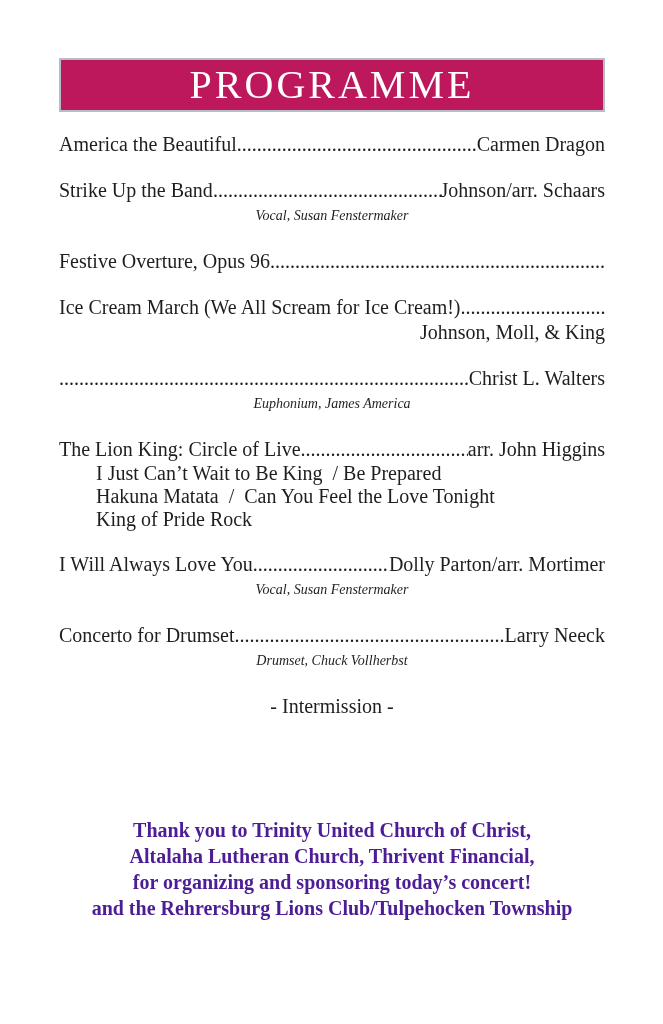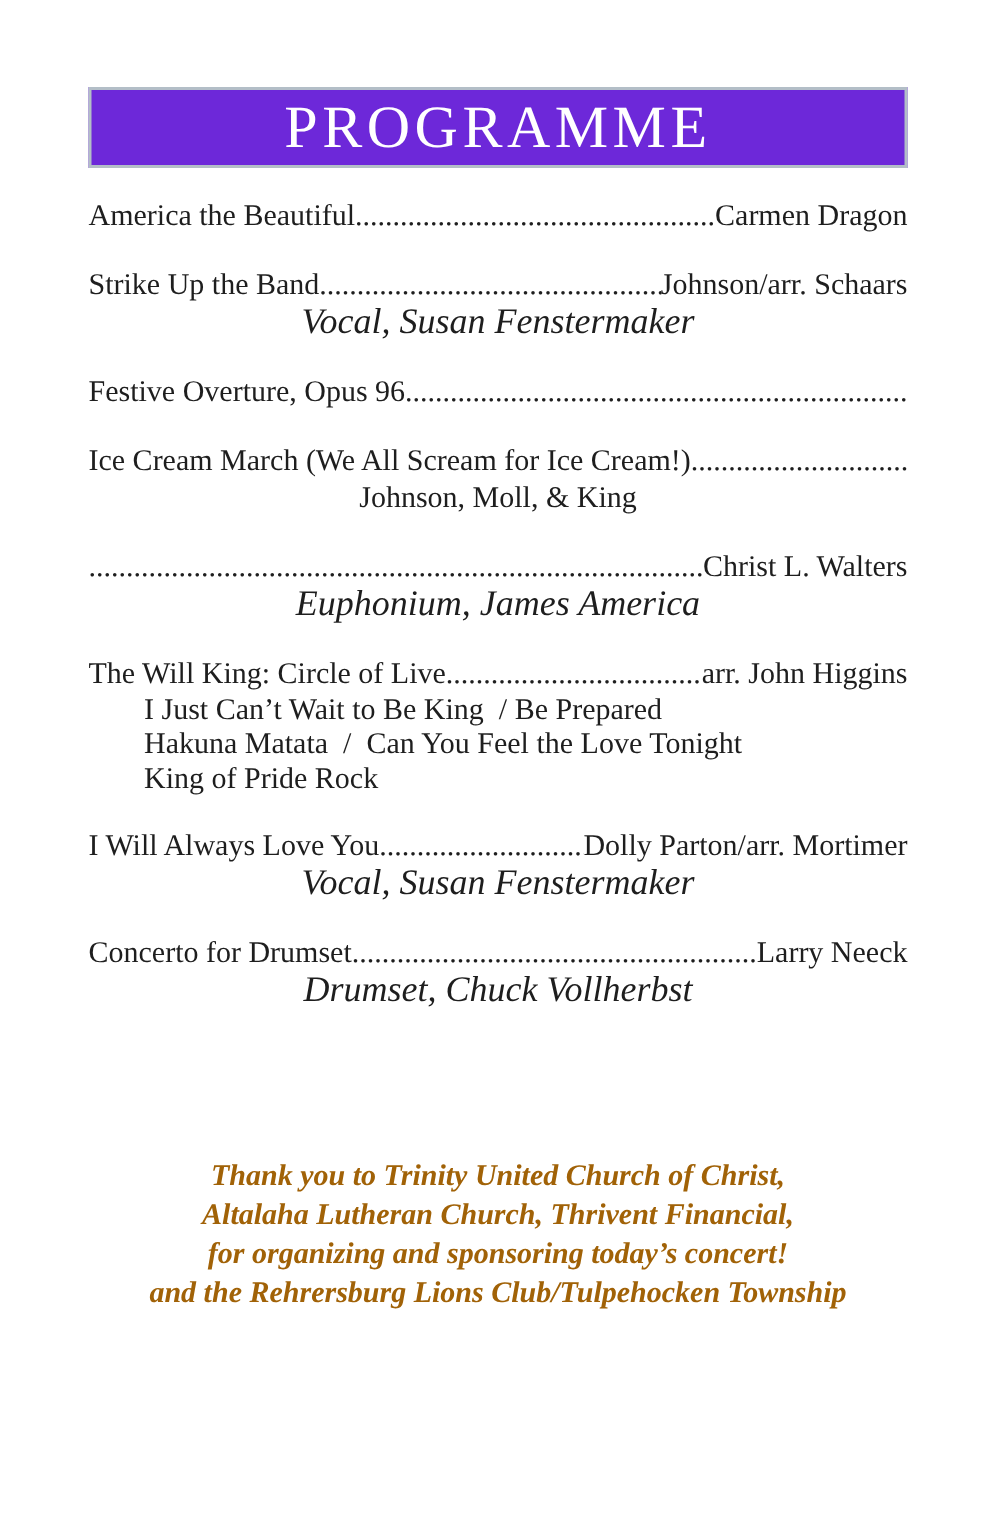--- a/index.html
+++ b/index.html
@@ -49,54 +49,53 @@
     align-items: flex-start;
   }
   .title { white-space: nowrap; flex: 0 0 auto; }
   .leader {
     flex: 1 1 auto;
     min-width: 6px;
     overflow: hidden;
     white-space: nowrap;
   }
   .composer { white-space: nowrap; flex: 0 0 auto; }
-  .composer-line { text-align: center; }
+  .composer-line { text-align: right; }
   .credit {
     text-align: center;
     font-style: italic;
-    font-size: 24px;
+    font-size: 14px;
     line-height: 25px;
   }
   .movement {
     padding-left: 37px;
     line-height: 23px;
     white-space: pre;
   }
   .intermission {
     text-align: center;
     font-size: 20px;
     margin-top: 16px;
     line-height: 25px;
   }
   .ack {
     margin-top: 98px;
     text-align: center;
     font-weight: bold;
-    font-style: italic;
     font-size: 20px;
     line-height: 26px;
-    color: #a16207;
+    color: #4c1d95;
   }
 </style>
 </head>
 <body style="color: rgb(30, 30, 30);">
 
 <div class="page">
 
-  <header class="banner" style="background: #6d28d9; border-color: rgb(179, 190, 199);">
+  <header class="banner" style="background: #be185d; border-color: rgb(179, 190, 199);">
     <h1 class="banner-title" style="color: rgb(255, 255, 255);">PROGRAMME</h1>
   </header>
 
   <main class="list" id="programme-list">
       <div class="entry">
         <div class="entry-line">
           <span class="title">America the Beautiful</span>
           <span class="leader">....................................................................................................................................................................................</span>
           <span class="composer">Carmen Dragon</span>
         </div>
@@ -124,21 +123,21 @@
       </div>
       <div class="entry">
         <div class="entry-line">
           <span class="leader">....................................................................................................................................................................................</span>
           <span class="composer">Christ L. Walters</span>
         </div>
         <div class="credit">Euphonium, James America</div>
       </div>
       <div class="entry">
         <div class="entry-line">
-          <span class="title">The Will King: Circle of Live</span>
+          <span class="title">The Lion King: Circle of Live</span>
           <span class="leader">....................................................................................................................................................................................</span>
           <span class="composer">arr. John Higgins</span>
         </div>
         <div class="movement">I Just Can’t Wait to Be King  / Be Prepared</div>
         <div class="movement">Hakuna Matata  /  Can You Feel the Love Tonight</div>
         <div class="movement">King of Pride Rock</div>
       </div>
       <div class="entry">
         <div class="entry-line">
           <span class="title">I Will Always Love You</span>
@@ -150,20 +149,21 @@
       <div class="entry">
         <div class="entry-line">
           <span class="title">Concerto for Drumset</span>
           <span class="leader">....................................................................................................................................................................................</span>
           <span class="composer">Larry Neeck</span>
         </div>
         <div class="credit">Drumset, Chuck Vollherbst</div>
       </div>
     </main>
 
+  <div class="intermission">- Intermission -</div>
 
   <section class="ack">
     <div>Thank you to Trinity United Church of Christ,</div>
     <div>Altalaha Lutheran Church, Thrivent Financial,</div>
     <div>for organizing and sponsoring today’s concert!</div>
     <div>and the Rehrersburg Lions Club/Tulpehocken Township</div>
   </section>
 
 </div>
 

